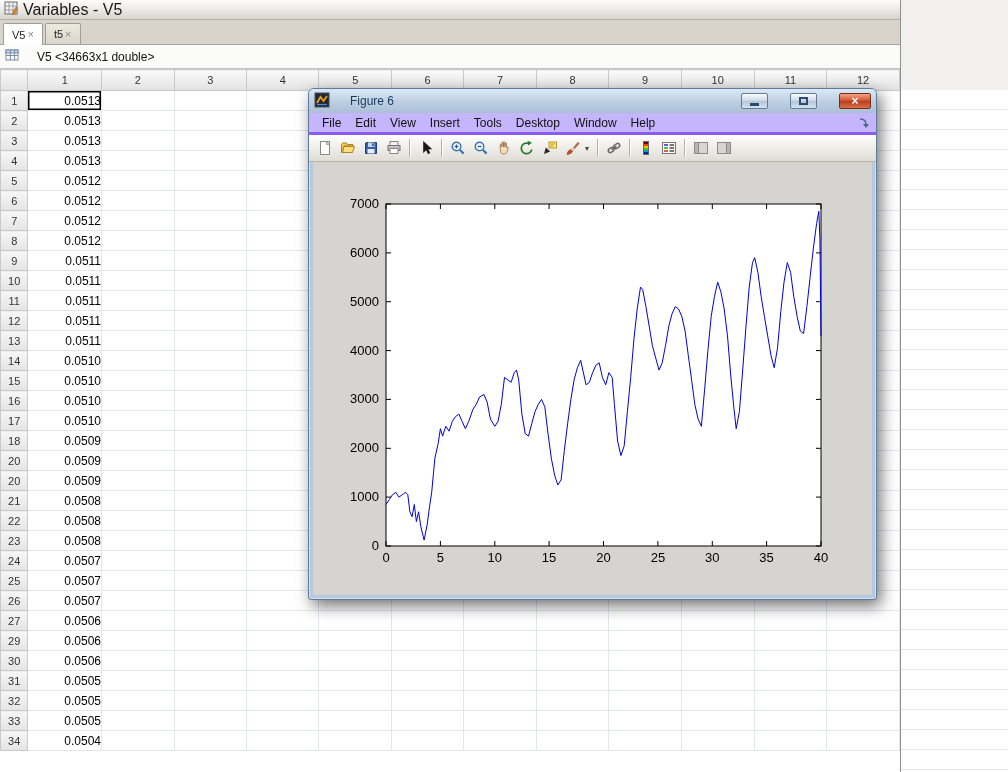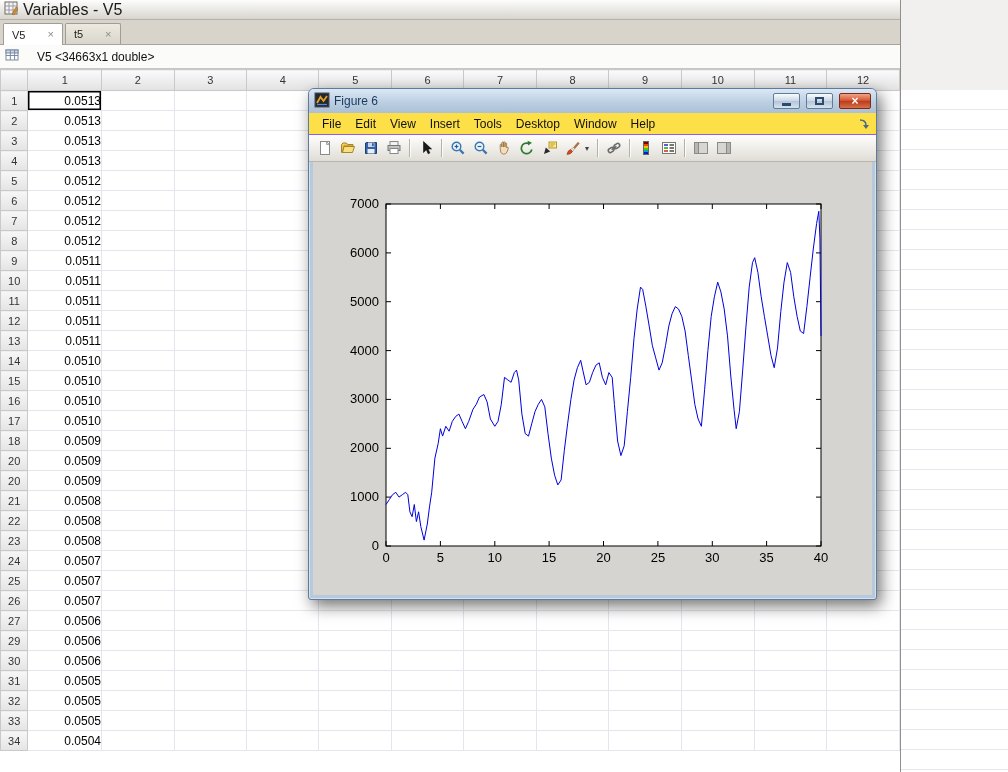--- a/index.html
+++ b/index.html
@@ -4,21 +4,21 @@
 <style>
   *{margin:0;padding:0;box-sizing:border-box}
   html,body{width:1008px;height:772px;overflow:hidden}
   body{font-family:"Liberation Sans",sans-serif;background:#f0efed;position:relative}
 
   
   .ve{position:absolute;left:0;top:0;width:901px;height:772px;background:#fff;border-right:1px solid #8f8f8f;overflow:hidden}
   .ve-titlebar{height:20px;display:flex;align-items:flex-end;gap:5px;padding:0 4px;
     background:linear-gradient(#fdfdfc,#d8d5ce);border-bottom:1px solid #b4b1aa;font-size:16px;color:#1a1a1a}
   .ve-tabbar{height:25px;background:#d8d4cb;display:flex;align-items:flex-end;padding:3px 0 0 3px;border-bottom:1px solid #a8a49c;gap:2px}
-  .tab{height:21px;display:flex;align-items:center;gap:22px;padding:4px 8px;font-size:11px;color:#222;
+  .tab{height:21px;display:flex;align-items:center;gap:2px;padding:4px 8px;font-size:11px;color:#222;
     border:1px solid #a19d95;border-bottom:none;background:linear-gradient(#eceade,#d9d5cc);border-radius:2px 2px 0 0}
   .tab.selected{background:#fff;height:22px;margin-bottom:-1px}
   .tab .x{color:#8a8a8a;font-size:11px;line-height:1}
   .ve-varheader{height:24px;display:flex;align-items:center;gap:18px;padding:0 5px;background:#fbfbf9;
     border-bottom:1px solid #c6c6c6;font-size:12px;color:#111}
   .ve-gridwrap{position:absolute;left:0;right:0;top:69px;bottom:0;overflow:hidden}
   table{border-collapse:collapse;table-layout:fixed}
   th,td{padding:0;font-weight:normal}
   th.corner{width:28px;height:21px;background:linear-gradient(#fafafa,#e2e2e2);border:1px solid #c9c9c9}
   th.colh{width:75px;height:21px;background:linear-gradient(#fafafa,#e2e2e2);border:1px solid #c9c9c9;
@@ -31,31 +31,31 @@
 
   
   .right-panel{position:absolute;left:901px;top:0;right:0;bottom:0;background:#f1f0ee}
   .rp-lines{position:absolute;left:0;right:0;top:90px;bottom:0;
     background:repeating-linear-gradient(to bottom,#ffffff 0 19px,#e4e7ee 19px 20px)}
 
   
   .fig{position:absolute;left:308px;top:88px;width:569px;height:512px;background:#b6c9dd;
     border:1px solid #5f7b9c;border-radius:6px 6px 3px 3px;
     box-shadow:4px 6px 16px rgba(0,0,0,.55),inset 0 0 0 1px rgba(255,255,255,.45)}
-  .fig-titlebar{height:24px;display:flex;align-items:center;gap:4px;padding:0 5px;font-size:12px;color:#1c3a5e;
+  .fig-titlebar{height:24px;display:flex;align-items:center;gap:20px;padding:0 5px;font-size:12px;color:#1c3a5e;
     background:linear-gradient(#dbe8f6,#bccfe2 55%,#abc0d6);border-radius:5px 5px 0 0}
   .fig-title{flex:1}
   .wbtn{width:27px;height:16px;border:1px solid #627c98;border-radius:2px;margin-left:2px;
     background:linear-gradient(#f9fcfe,#ccd8e6 48%,#b4c5d7 52%,#d6e2ef);
     display:flex;align-items:center;justify-content:center}
   .wbtn.close{width:32px;background:linear-gradient(#f0a488,#d65a36 45%,#b83e1e 52%,#d96f48);
     border-color:#7c2c16;color:#fff;font-weight:bold;font-size:12px;line-height:1}
   .min-glyph{width:9px;height:3px;background:#2c4a6c;margin-top:7px}
   .max-glyph{width:9px;height:8px;border:2px solid #2c4a6c;background:transparent}
-  .fig-menubar{height:22px;background:#fde047;border-bottom:1px solid #8b5cf6;display:flex;align-items:center;
+  .fig-menubar{height:22px;background:#c4b5fd;border-bottom:3px solid #8b5cf6;display:flex;align-items:center;
     padding:0 6px;font-size:12px;color:#111}
   .menu-item{padding:2px 7px}
   .dock{margin-left:auto;display:flex;align-items:center}
   .fig-toolbar{height:27px;background:linear-gradient(#fefefd,#e0ddd6);border-bottom:1px solid #b9b5ad;
     display:flex;align-items:center;padding:0 4px}
   .tbtn{width:21px;height:21px;display:flex;align-items:center;justify-content:center;border-radius:3px;margin:0 1px}
   .tbtn.caret{width:10px;font-size:8px;color:#444;margin-left:-2px}
   .tsep{width:1px;height:18px;background:#b5b1a9;margin:0 4px;box-shadow:1px 0 0 #fcfcfb}
   .fig-canvas{position:absolute;left:4px;right:4px;bottom:4px;top:73px;background:#d6d4d1}
 </style>

